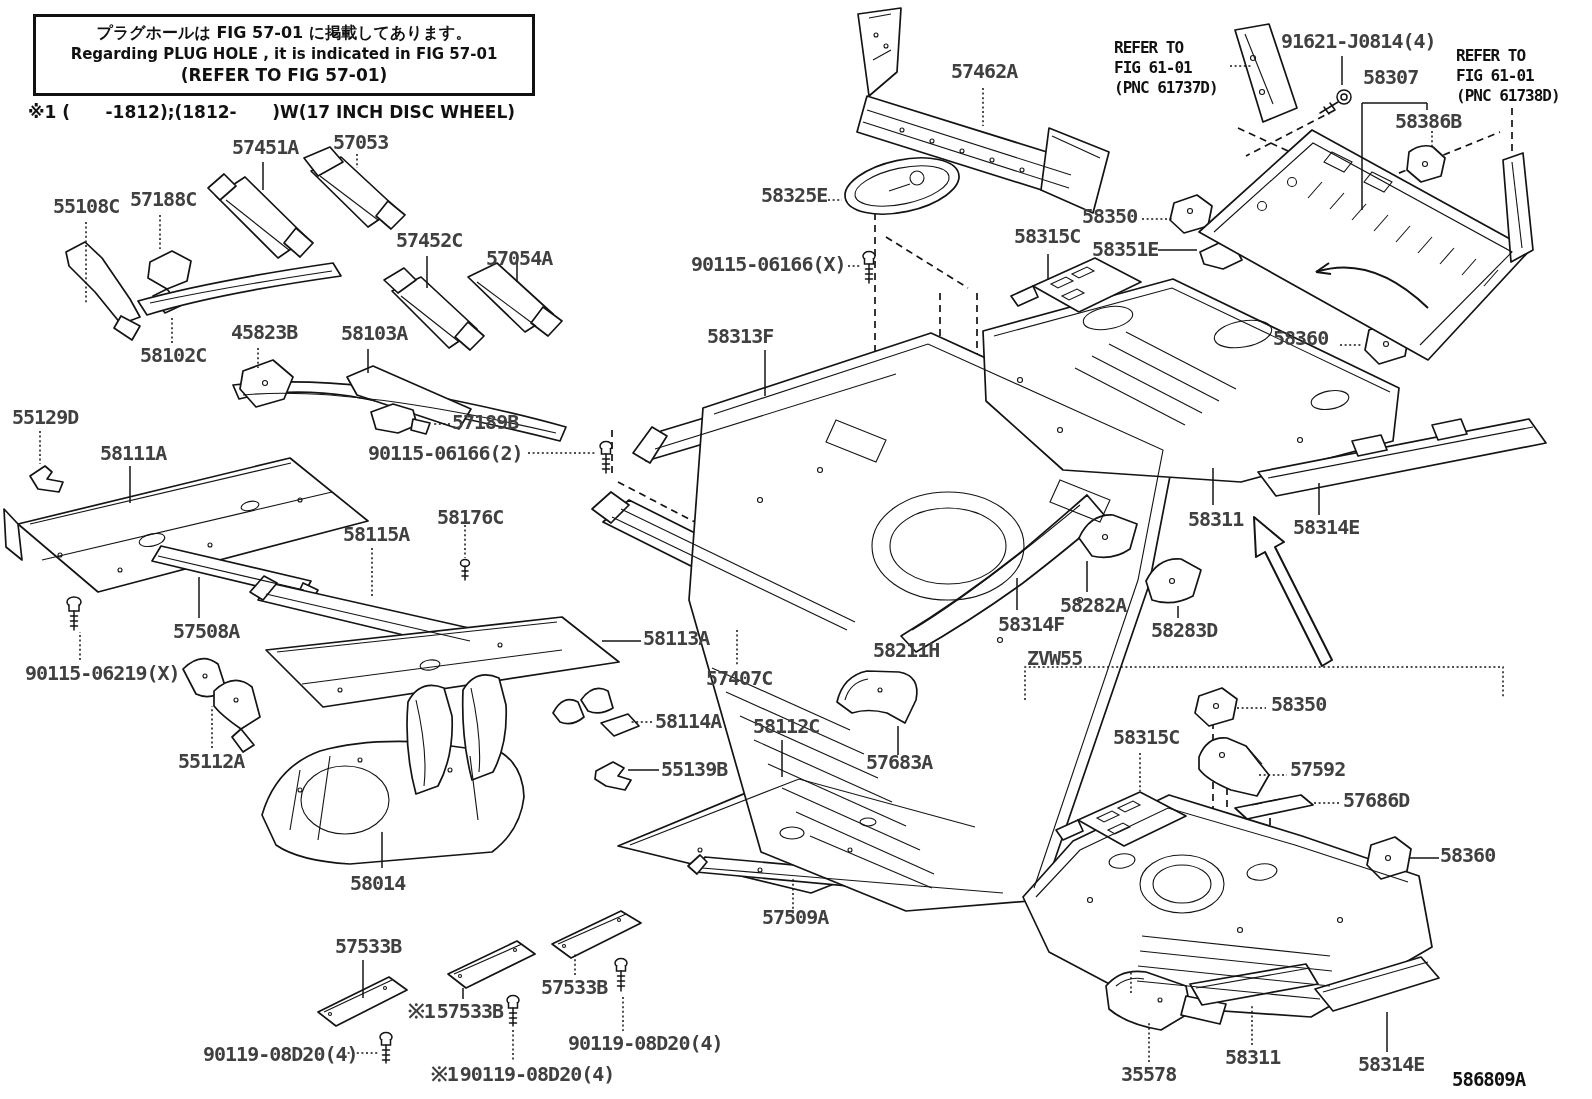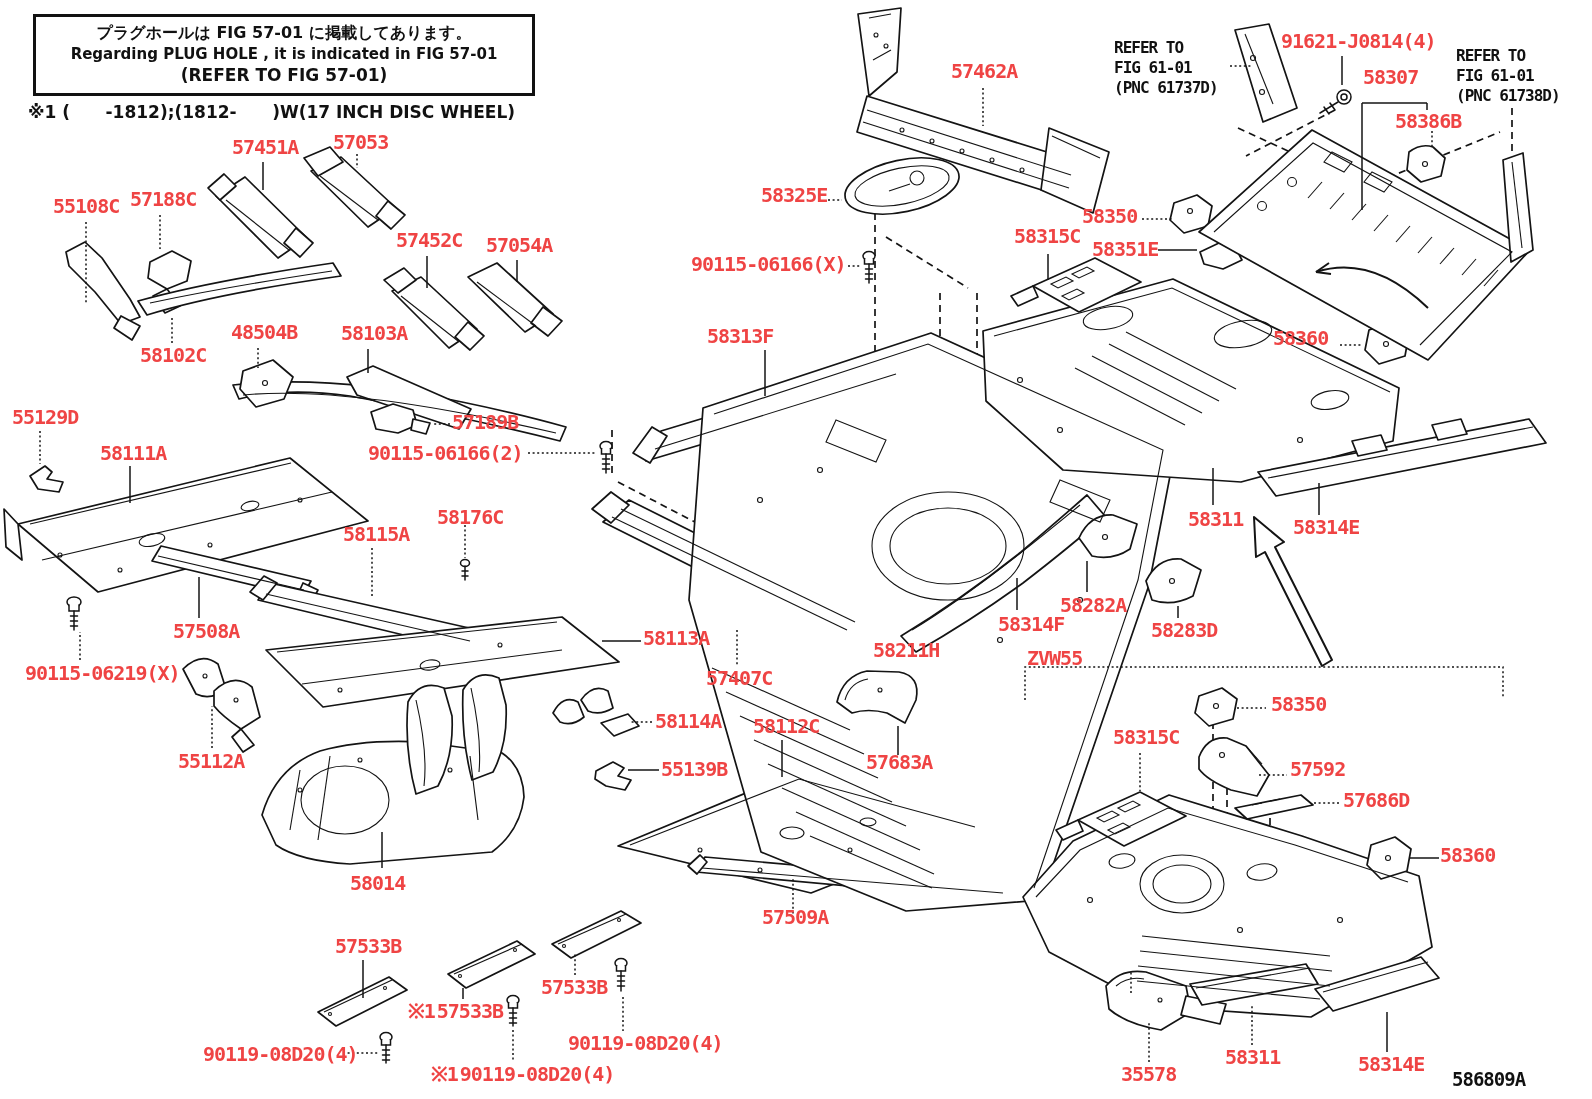--- a/index.html
+++ b/index.html
@@ -1,20 +1,20 @@
 <!DOCTYPE html>
 <html><head>
 <meta charset="utf-8">
 <style>
   html,body{margin:0;padding:0;background:#fff}
   .stage{position:relative;width:1592px;height:1099px;background:#fff;overflow:hidden;
          font-family:"DejaVu Sans Mono",monospace;color:#111}
   .stage svg{position:absolute;left:0;top:0}
   .pl{position:absolute;font:700 20px/1.05 "DejaVu Sans Mono",monospace;letter-spacing:-1px;
-      white-space:nowrap;color:#ef4444}
+      white-space:nowrap;color:#404040}
   .pl .nm{margin-right:2px}
   .refer{position:absolute;font:700 16px/20px "DejaVu Sans Mono",monospace;letter-spacing:-1px;
          white-space:nowrap;color:#111}
   .note-box{position:absolute;left:33px;top:14px;width:502px;box-sizing:border-box;
             border:3px solid #111;text-align:center;padding:5px 4px 7px;background:#fff}
   .nb-jp{font:700 16px/22px "DejaVu Sans",sans-serif}
   .nb-en{font:700 15px/20px "DejaVu Sans",sans-serif}
   .nb-ref{font:700 17px/22px "DejaVu Sans",sans-serif}
   .footnote{position:absolute;left:28px;top:104px;font:700 17px/1 "DejaVu Sans",sans-serif;white-space:pre}
   .code{position:absolute;font:700 19px/1 "DejaVu Sans Mono",monospace;letter-spacing:-1px}
@@ -422,23 +422,23 @@
   <div>REFER TO</div>
   <div>FIG 61-01</div>
   <div>(PNC 61738D)</div>
 </div>
 
 <div class="pl" style="left:53px;top:196px">55108C</div>
 <div class="pl" style="left:130px;top:189px">57188C</div>
 <div class="pl" style="left:232px;top:137px">57451A</div>
 <div class="pl" style="left:333px;top:132px">57053</div>
 <div class="pl" style="left:396px;top:230px">57452C</div>
-<div class="pl" style="left:486px;top:235px">57054A</div>
+<div class="pl" style="left:486px;top:248px">57054A</div>
 <div class="pl" style="left:140px;top:345px">58102C</div>
-<div class="pl" style="left:231px;top:322px">48504B</div>
+<div class="pl" style="left:231px;top:322px">45823B</div>
 <div class="pl" style="left:341px;top:323px">58103A</div>
 <div class="pl" style="left:12px;top:407px">55129D</div>
 <div class="pl" style="left:100px;top:443px">58111A</div>
 <div class="pl" style="left:452px;top:412px">57189B</div>
 <div class="pl" style="left:368px;top:443px">90115-06166(2)</div>
 <div class="pl" style="left:437px;top:507px">58176C</div>
 <div class="pl" style="left:343px;top:524px">58115A</div>
 <div class="pl" style="left:173px;top:621px">57508A</div>
 <div class="pl" style="left:25px;top:663px">90115-06219(X)</div>
 <div class="pl" style="left:178px;top:751px">55112A</div>

